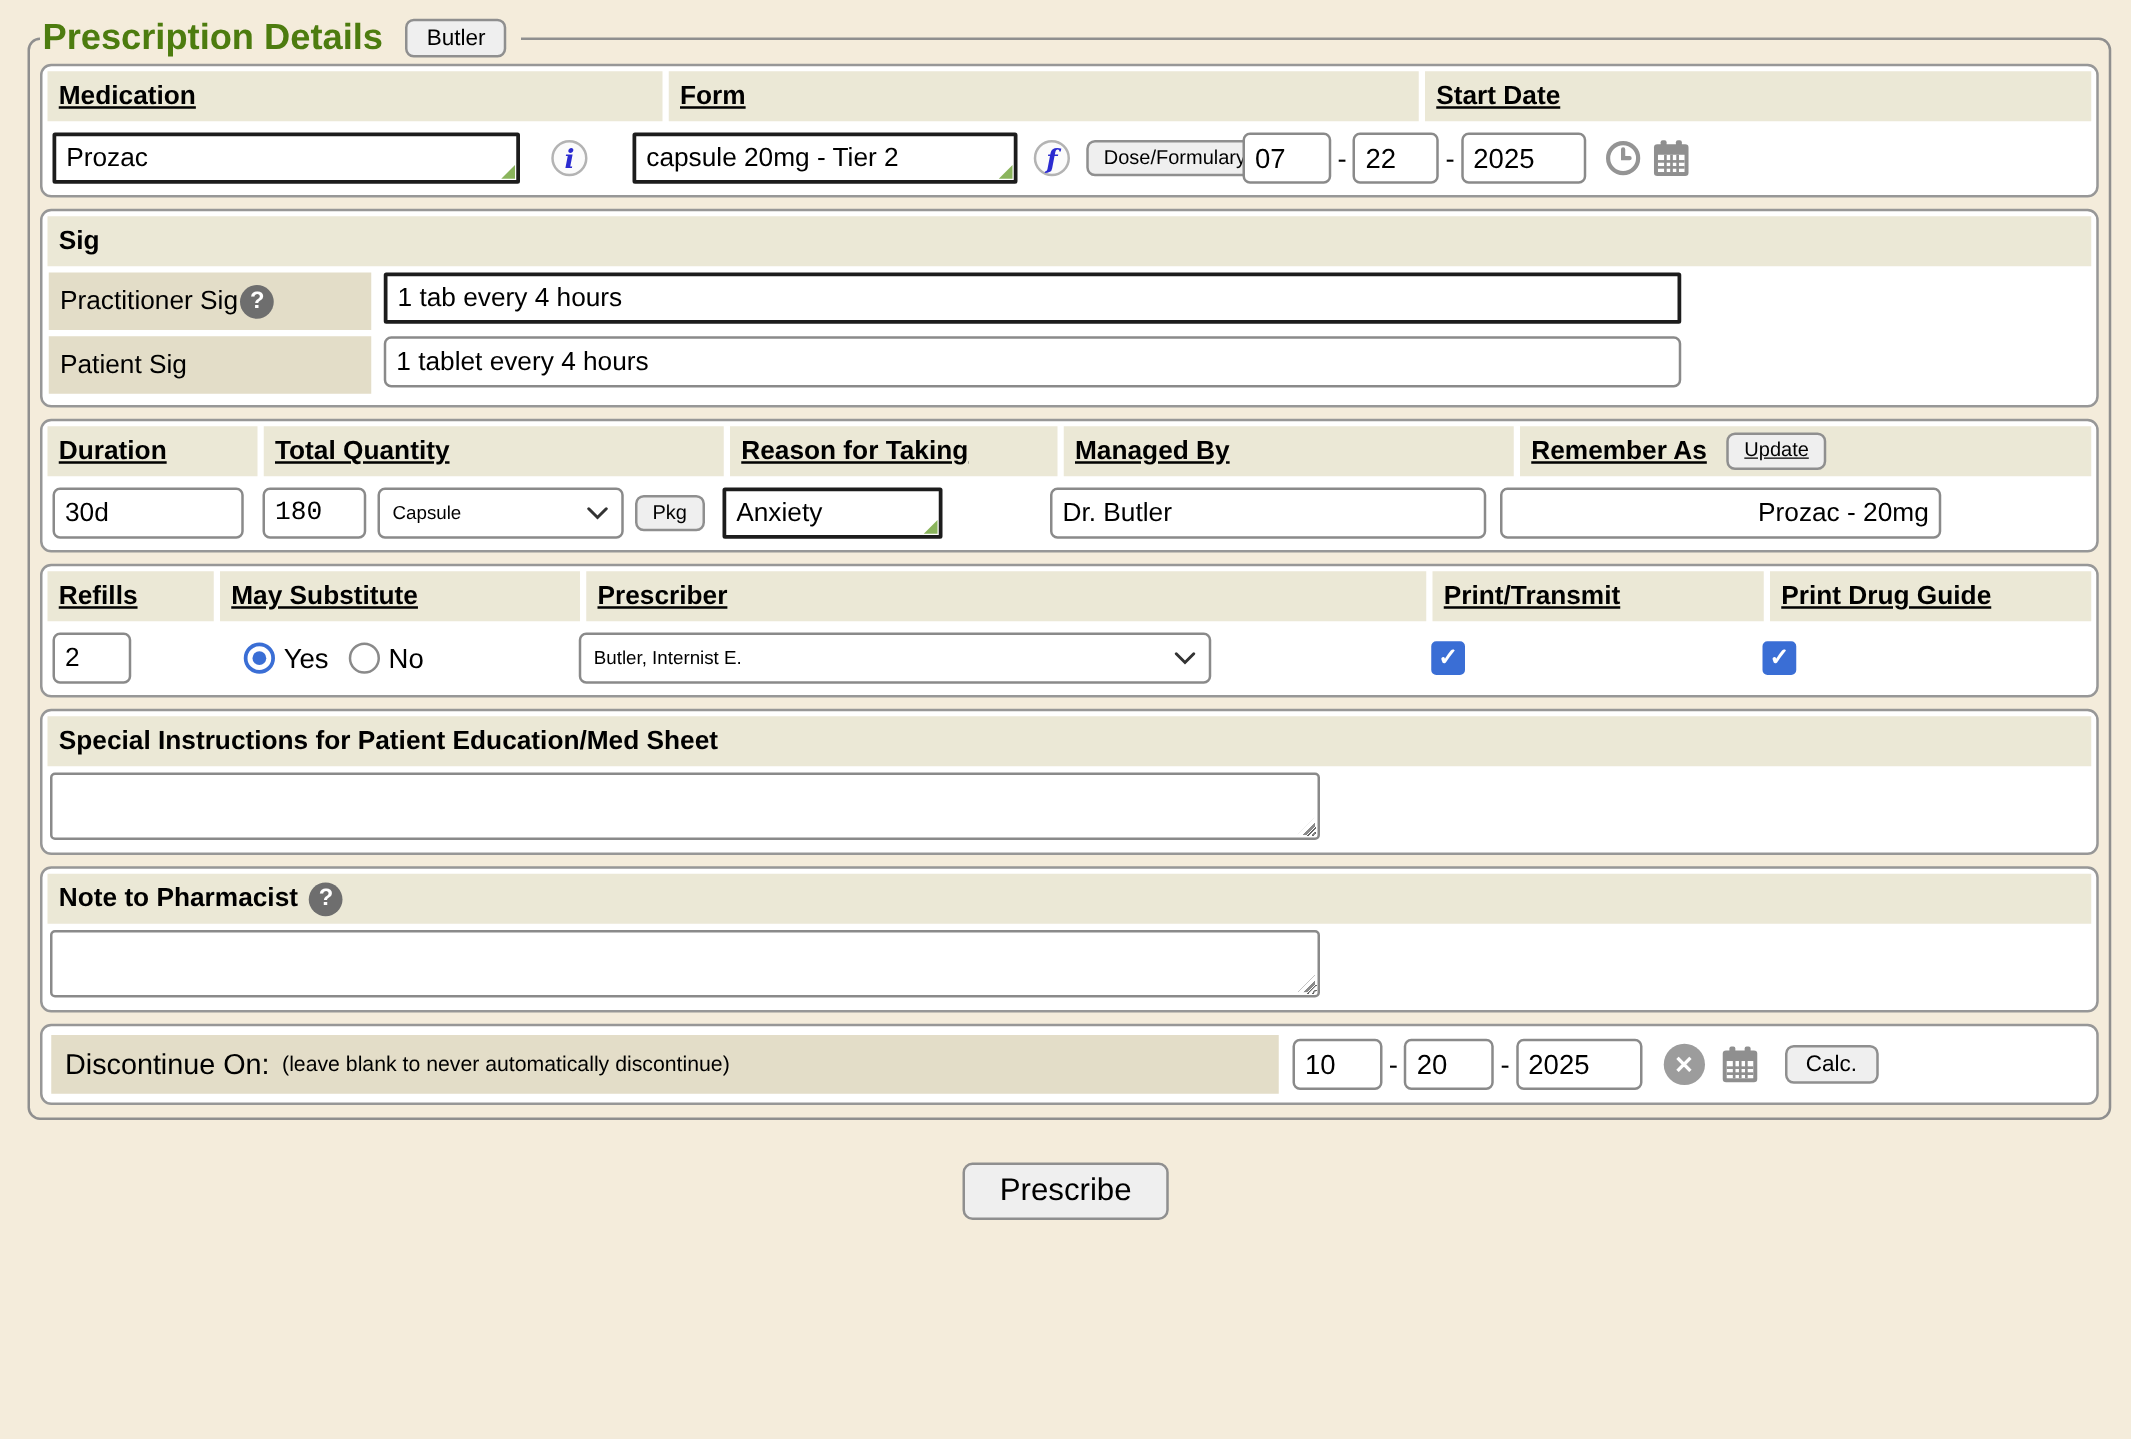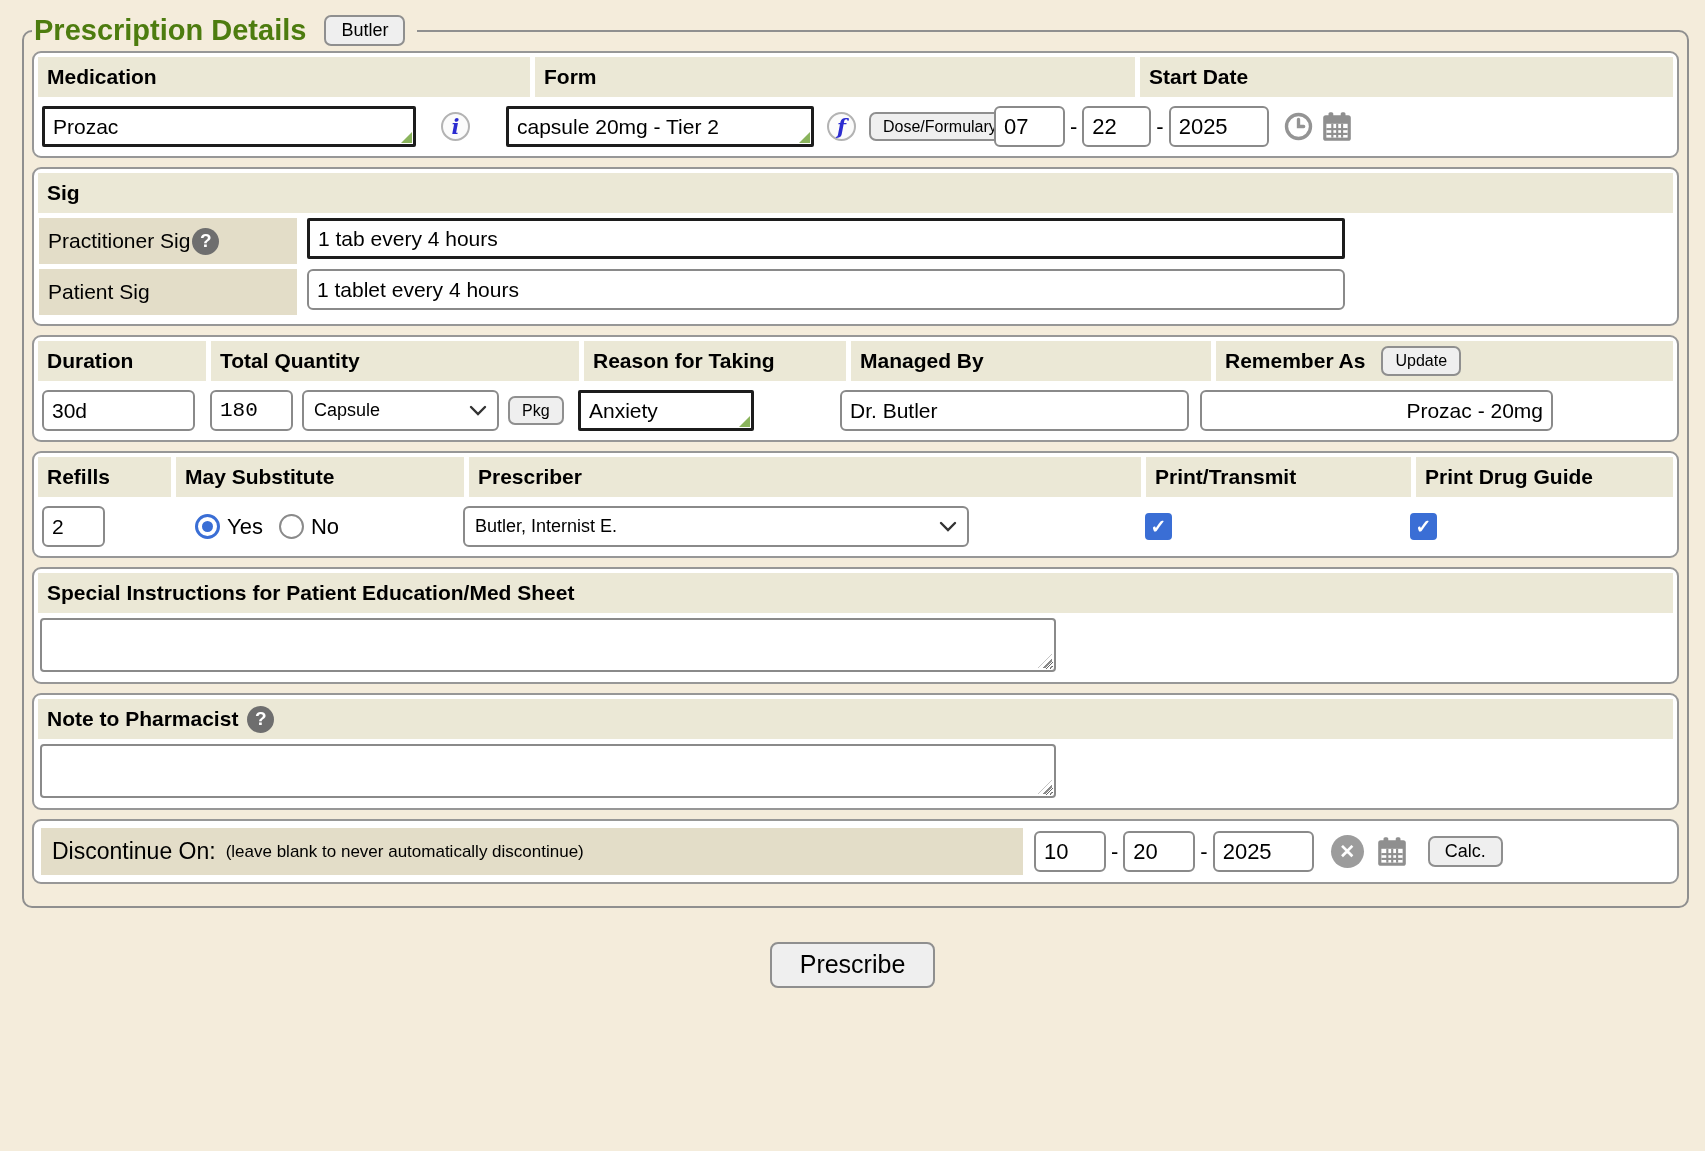--- a/index.html
+++ b/index.html
@@ -49,21 +49,21 @@
     border-radius: 8px;
   }
   
   .section {
     background: #fff;
     border: 2px solid #979797;
     border-radius: 9px;
     padding: 4px;
     margin: 0 2px 9px 2px;
   }
-  .hdr-row { display: flex; gap: 5px; margin-bottom: 4px; }
+  .hdr-row { display: flex; gap: 5px; margin-bottom: 4px; text-decoration: underline; }
   .hdr {
     background: #ebe8d6;
     height: 40px;
     display: flex;
     align-items: center;
     gap: 16px;
     padding: 0 9px;
     font-weight: bold;
     font-size: 21px;
   }
@@ -97,21 +97,21 @@
   }
   .select {
     height: 41px;
     border: 2px solid #8a8a8a;
     border-radius: 6px;
     background: #fff;
     display: inline-flex;
     align-items: center;
     justify-content: space-between;
     padding: 0 10px;
-    font-size: 18px;
+    font-size: 15px;
     cursor: pointer;
   }
   .dategrp { display: inline-flex; align-items: center; gap: 5px; }
   .dategrp input { text-align: left; font-size: 22px; }
   .date-sep { font-size: 22px; }
   
   .circle-icon {
     border-radius: 50%;
     display: inline-flex;
     align-items: center;
@@ -401,21 +401,21 @@
         <span>Note to Pharmacist</span>
         <span class="circle-icon icon-help">?</span>
       </span>
     </div>
     <div class="ta-wrap">
       <textarea class="ta" style=""></textarea>
       <span class="resize-grip"></span>
     </div>
   </div>
 
-  <div class="section" style="margin-bottom:14px">
+  <div class="section" style="margin-bottom:2px">
     <div class="disc-row">
       <div class="disc-label">
         <span>Discontinue On:</span>
         <span class="disc-hint">(leave blank to never automatically discontinue)</span>
       </div>
       <span class="dategrp">
         <input class="inp" style="width: 72px;" value="10">
         <span class="date-sep">-</span>
         <input class="inp" style="width: 72px;" value="20">
         <span class="date-sep">-</span>

